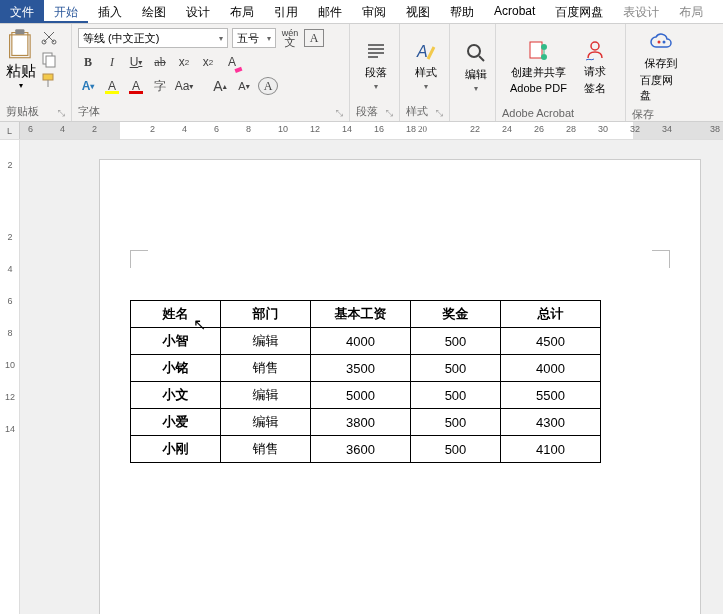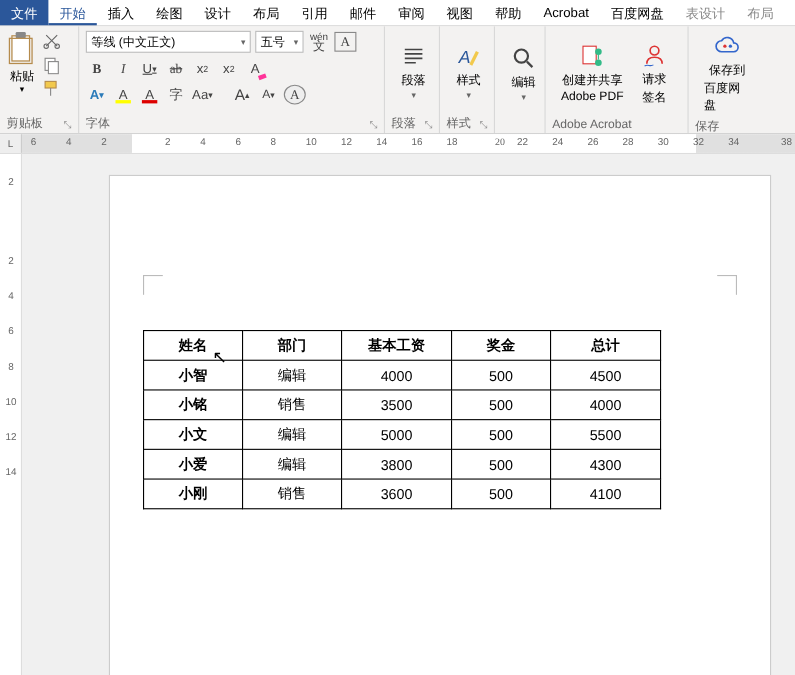--- a/index.html
+++ b/index.html
@@ -99,21 +99,21 @@
 <div class="ribbon">
 
   <div class="grp" style="width:72px">
     <div class="grp-body">
       <div class="clip-col">
         <svg class="paste-ico" viewBox="0 0 24 28">
             <rect x="4" y="4" width="14" height="20" fill="#fff" stroke="#b58b4c"></rect>
             <rect x="7" y="1" width="8" height="5" rx="1" fill="#888"></rect>
             <rect x="2" y="6" width="18" height="20" fill="none" stroke="#b58b4c"></rect>
           </svg>
-        <span style="font-size:11px">粘贴</span>
+        <span style="font-size:15px">粘贴</span>
         <span class="caret" style="font-size:8px">▾</span>
       </div>
       <div class="mini-col">
         <svg class="mini-ico" viewBox="0 0 18 18">
             <path d="M4 4l10 10M14 4L4 14" stroke="#666" fill="none"></path>
             <circle cx="4" cy="14" r="2" fill="none" stroke="#666"></circle>
             <circle cx="14" cy="14" r="2" fill="none" stroke="#666"></circle>
           </svg>
         <svg class="mini-ico" viewBox="0 0 18 18">
             <rect x="3" y="3" width="9" height="11" fill="#fff" stroke="#888"></rect>
@@ -293,21 +293,21 @@
       <span style="left: 72px;">2</span>
       <span style="left: 130px;">2</span>
       <span style="left: 162px;">4</span>
       <span style="left: 194px;">6</span>
       <span style="left: 226px;">8</span>
       <span style="left: 258px;">10</span>
       <span style="left: 290px;">12</span>
       <span style="left: 322px;">14</span>
       <span style="left: 354px;">16</span>
       <span style="left: 386px;">18</span>
-      <span style="left: 430px; font-family: Liberation Serif, serif;">20</span>
+      <span style="left: 398px; font-family: Liberation Serif, serif;">20</span>
       <span style="left: 450px;">22</span>
       <span style="left: 482px;">24</span>
       <span style="left: 514px;">26</span>
       <span style="left: 546px;">28</span>
       <span style="left: 578px;">30</span>
       <span style="left: 610px;">32</span>
       <span style="left: 642px;">34</span>
       <span style="left: 690px;">38</span>
     </div>
 </div>

